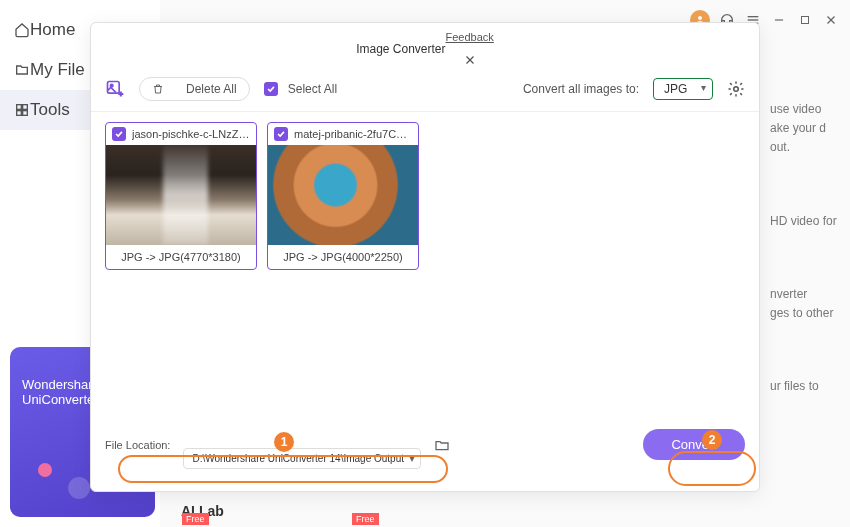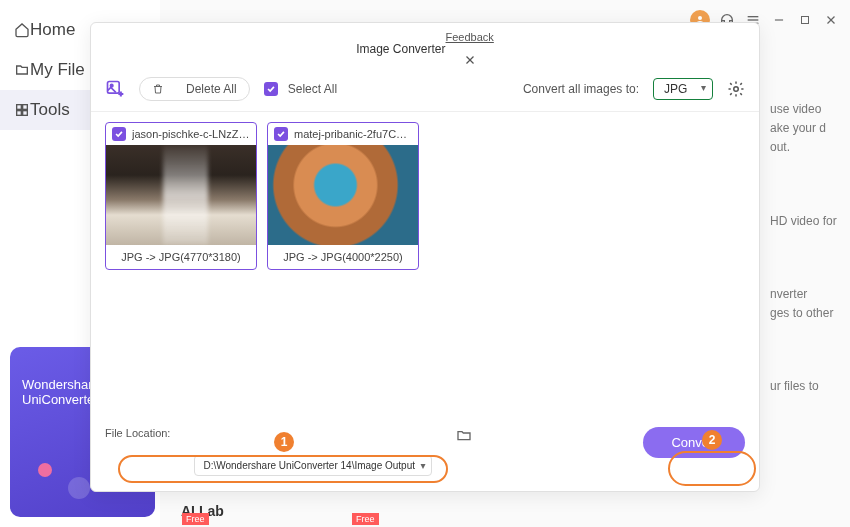--- a/index.html
+++ b/index.html
@@ -53,21 +53,21 @@
     .files-area { flex: 1; padding: 10px 14px; display: flex; gap: 10px; align-content: flex-start; flex-wrap: wrap; overflow: auto; }
     .file-card { width: 152px; border: 1.5px solid #7b50e0; border-radius: 4px; overflow: hidden; background: #fff; }
     .file-head { display: flex; align-items: center; gap: 6px; padding: 4px 6px; font-size: 11px; color: #444; }
     .file-head .fname { overflow: hidden; text-overflow: ellipsis; white-space: nowrap; flex: 1; }
     .thumb { width: 100%; height: 100px; background: #333; }
     .thumb.img1 { background: linear-gradient(180deg, #3a2f28 0%, #2a231e 30%, #8a7a6a 55%, #e5ddd0 70%, #c0b5a5 100%); position: relative; }
     .thumb.img1::before { content: ''; position: absolute; left: 38%; top: 0; width: 30%; height: 100%; background: linear-gradient(180deg, rgba(255,255,255,0.05), rgba(255,255,255,0.65), rgba(255,255,255,0.2)); filter: blur(2px); }
     .thumb.img2 { background: radial-gradient(circle at 45% 40%, #3aa6c9 0 20%, #d98c52 22% 40%, #b06a38 42% 60%, #2c6c8a 62% 100%); }
     .file-foot { text-align: center; font-size: 11px; color: #444; padding: 6px 4px; }
     
-    .modal-footer { display: flex; align-items: flex-start; padding: 10px 14px 15px; gap: 24px; }
+    .modal-footer { display: flex; align-items: center; padding: 10px 14px 22px; gap: 13px; }
     .file-loc-label { font-size: 11px; color: #555; }
     .path-select { flex: 0 0 238px; border: 1px solid #ddd; border-radius: 4px; padding: 4px 8px; font-size: 10px; color: #333; position: relative; cursor: pointer; margin-top: 28px; }
     .path-select::after { content: '▾'; position: absolute; right: 6px; top: 4px; font-size: 10px; color: #666; }
     .folder-icon { width: 16px; height: 16px; color: #666; cursor: pointer; }
     .footer-spacer { flex: 1; }
     .convert-btn { background: #8b6cf0; color: #fff; border: none; border-radius: 18px; padding: 8px 28px; font-size: 13px; cursor: pointer; }
     
     
     .callout { position: absolute; border: 2.5px solid #f08030; border-radius: 20px; pointer-events: none; }
     .callout-badge { position: absolute; width: 20px; height: 20px; border-radius: 50%; background: #f08030; color: #fff; font-size: 12px; font-weight: bold; display: flex; align-items: center; justify-content: center; pointer-events: none; }

